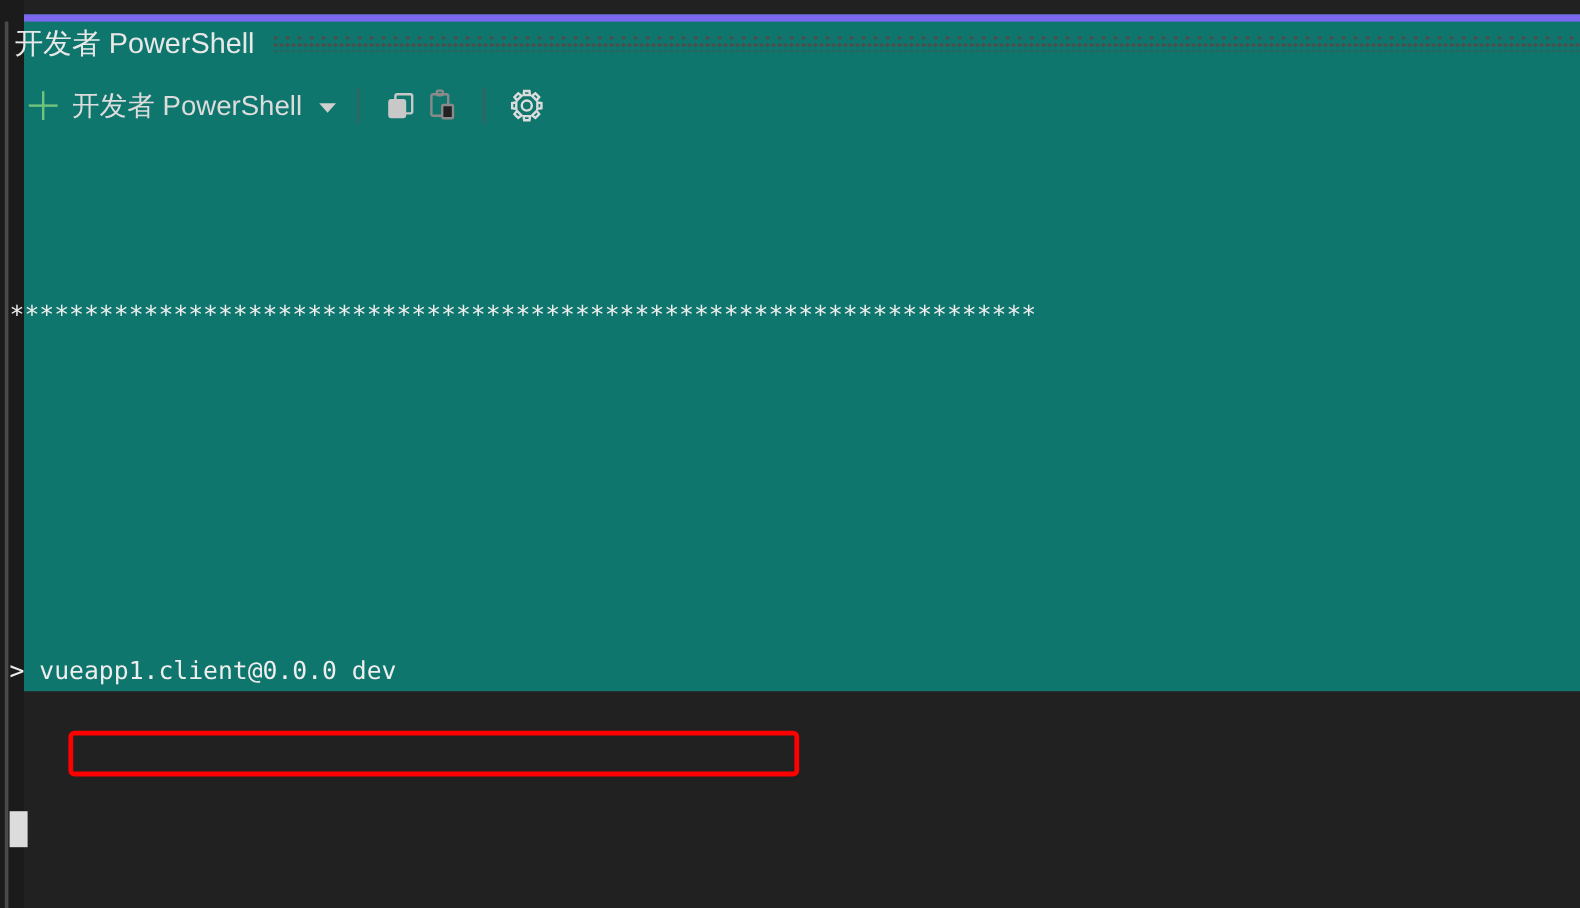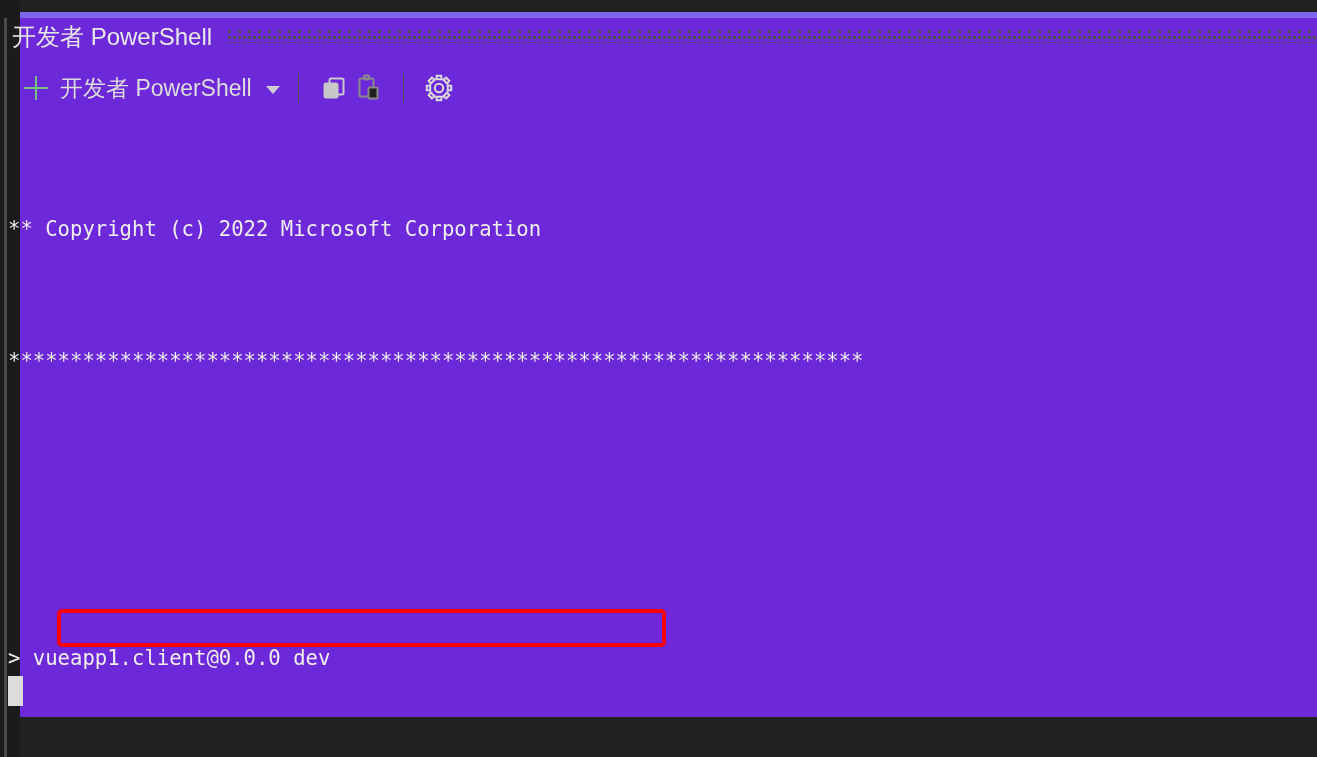--- a/index.html
+++ b/index.html
@@ -8,22 +8,22 @@
     width: 1317px;
     height: 757px;
     overflow: hidden;
     background: #212121;
     font-family: "Liberation Sans", sans-serif;
   }
 
   #app {
     position: relative;
     width: 1317px;
-    height: 717px;
-    background: #6d28d9;
+    height: 576px;
+    background: #0f766e;
   }
 
   
   .top-strip {
     position: absolute;
     left: 0; top: 0;
     width: 1317px; height: 12px;
     background: #212121;
   }
   .top-strip-dark {
@@ -230,21 +230,20 @@
           <path d="M23.7 23.7 L22.1 25.3 L19.4 23.2 L23.2 19.4 L25.3 22.1 Z"></path>
           <path d="M23.7 6.3 L25.3 7.9 L23.2 10.6 L19.4 6.8 L22.1 4.7 Z"></path>
           <path d="M6.3 23.7 L4.7 22.1 L6.8 19.4 L10.6 23.2 L7.9 25.3 Z"></path>
         </g>
       </svg>
     </div>
   </div>
 
   <div class="terminal">
 
-    <div class="ln"><span class="c-white">** Copyright (c) 2022 Microsoft Corporation</span></div>
 
     <div class="ln"><span class="c-white">*********************************************************************</span></div>
 
 
     <div class="ln"> </div>
 
     <div class="ln"><span class="c-white">&gt; vueapp1.client@0.0.0 dev</span></div>
 
     
 

